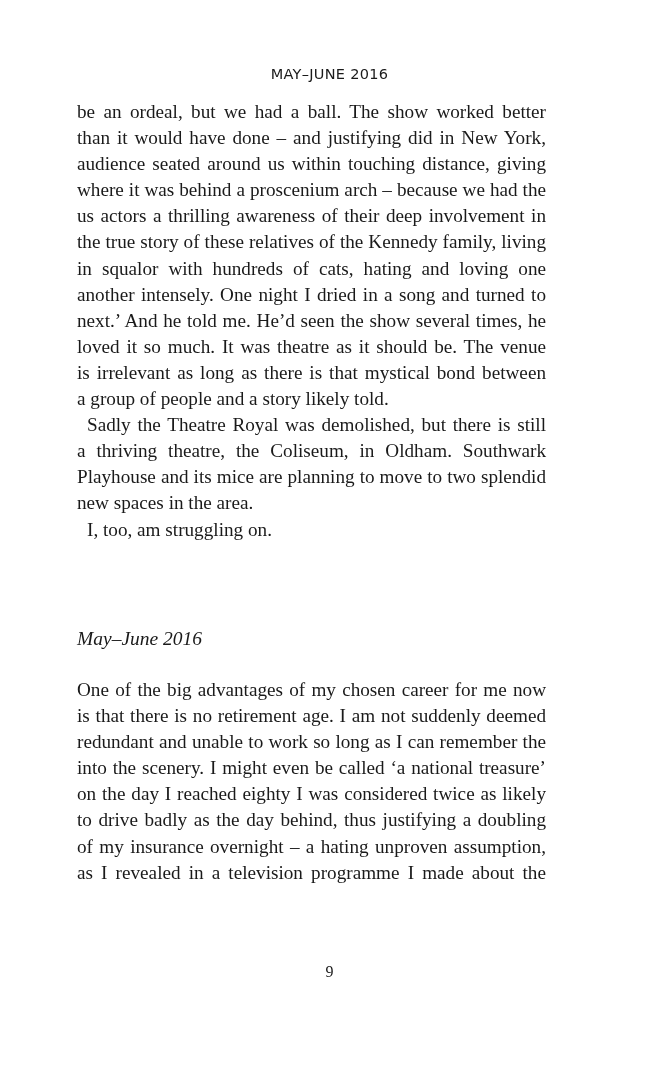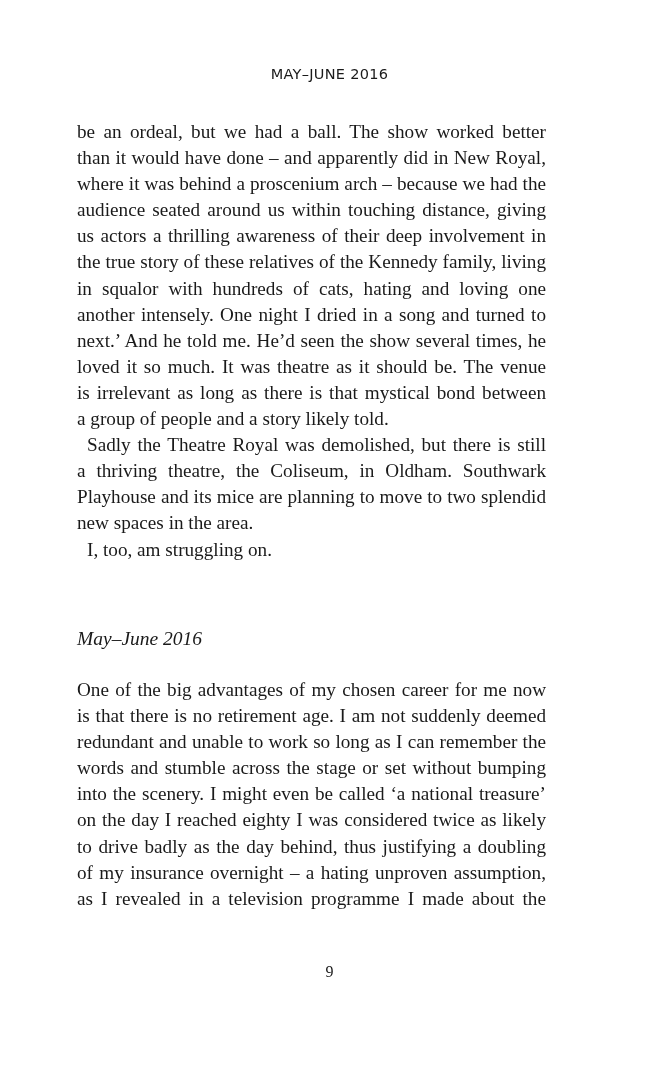--- a/index.html
+++ b/index.html
@@ -8,41 +8,41 @@
     position: absolute; top: 66px; left: 0; width: 659px; text-align: center;
     font-family: "DejaVu Sans", sans-serif; font-size: 14.5px; letter-spacing: 0.3px; color: #1a1a1a;
   }
   .text-block {
     position: absolute; left: 77px; width: 469px;
     font-family: "Liberation Serif", serif; font-size: 19.2px; line-height: 26.1px; color: #1a1a1a;
   }
   .line { display: block; white-space: nowrap; text-align: justify; text-align-last: justify; height: 26.1px; }
   .line.last { text-align-last: left; }
   .line.indent { padding-left: 10px; }
-  .block-1 { top: 99px; margin-top: 20px; }
+  .block-1 { top: 99px; }
   .section-heading {
     position: absolute; left: 77px; top: 628px;
     font-family: "Liberation Serif", serif; font-style: italic; font-size: 19.5px; color: #1a1a1a;
   }
   .block-2 { top: 677px; }
   .page-number {
     position: absolute; top: 963px; left: 0; width: 659px; text-align: center;
     font-family: "Liberation Serif", serif; font-size: 16px; color: #1a1a1a;
   }
 </style>
 </head>
 <body>
 
 <div class="running-head">MAY–JUNE 2016</div>
 
 <div class="text-block block-1">
   <span class="line">be an ordeal, but we had a ball. The show worked better</span>
-  <span class="line">than it would have done – and apparently did in New Royal,</span>
+  <span class="line">than it would have done – and justifying did in New York,</span>
+  <span class="line">audience seated around us within touching distance, giving</span>
   <span class="line">where it was behind a proscenium arch – because we had the</span>
-  <span class="line">audience seated around us within touching distance, giving</span>
   <span class="line">us actors a thrilling awareness of their deep involvement in</span>
   <span class="line">the true story of these relatives of the Kennedy family, living</span>
   <span class="line">in squalor with hundreds of cats, hating and loving one</span>
   <span class="line">another intensely. One night I dried in a song and turned to</span>
   <span class="line">next.’ And he told me. He’d seen the show several times, he</span>
   <span class="line">loved it so much. It was theatre as it should be. The venue</span>
   <span class="line">is irrelevant as long as there is that mystical bond between</span>
   <span class="line last">a group of people and a story likely told.</span>
   <span class="line indent">Sadly the Theatre Royal was demolished, but there is still</span>
   <span class="line">a thriving theatre, the Coliseum, in Oldham. Southwark</span>
@@ -50,21 +50,20 @@
   <span class="line last">new spaces in the area.</span>
   <span class="line indent last">I, too, am struggling on.</span>
 </div>
 
 <div class="section-heading">May–June 2016</div>
 
 <div class="text-block block-2">
   <span class="line">One of the big advantages of my chosen career for me now</span>
   <span class="line">is that there is no retirement age. I am not suddenly deemed</span>
   <span class="line">redundant and unable to work so long as I can remember the</span>
-  <span class="line">words and stumble across the stage or set without bumping</span>
   <span class="line">into the scenery. I might even be called ‘a national treasure’</span>
   <span class="line">on the day I reached eighty I was considered twice as likely</span>
   <span class="line">to drive badly as the day behind, thus justifying a doubling</span>
   <span class="line">of my insurance overnight – a hating unproven assumption,</span>
   <span class="line">as I revealed in a television programme I made about the</span>
 </div>
 
 <div class="page-number">9</div>
 
 </body></html>

